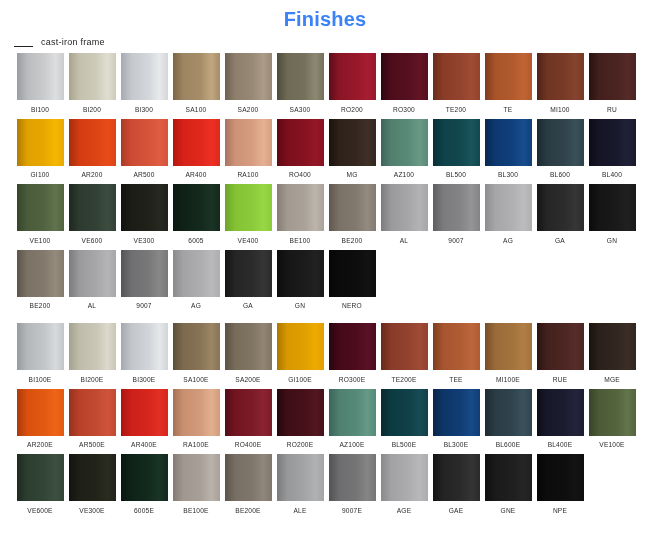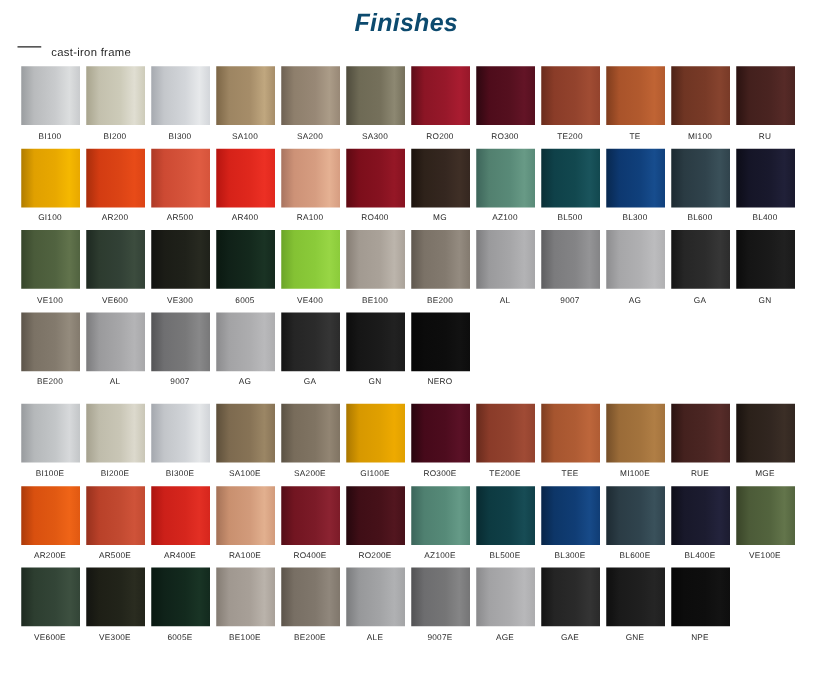--- a/index.html
+++ b/index.html
@@ -12,29 +12,28 @@
   }
   #page {
     position: relative;
     width: 650px; height: 543px;
     background: #ffffff;
   }
   .title {
     text-align: center;
     font-size: 20px;
     font-weight: bold;
-    color: #0c4a6e;
+    color: #3b82f6;
     letter-spacing: .2px;
     padding-top: 8px;
     margin: 0 0 6px 0;
-    font-style: italic;
   }
   .section-head {
     display: flex;
-    align-items: flex-start;
+    align-items: flex-end;
     gap: 8px;
     padding-left: 14px;
     margin-bottom: 6px;
     margin-top: 2px;
   }
   .rule {
     display: inline-block;
     width: 19px;
     height: 1px;
     background: #222;

